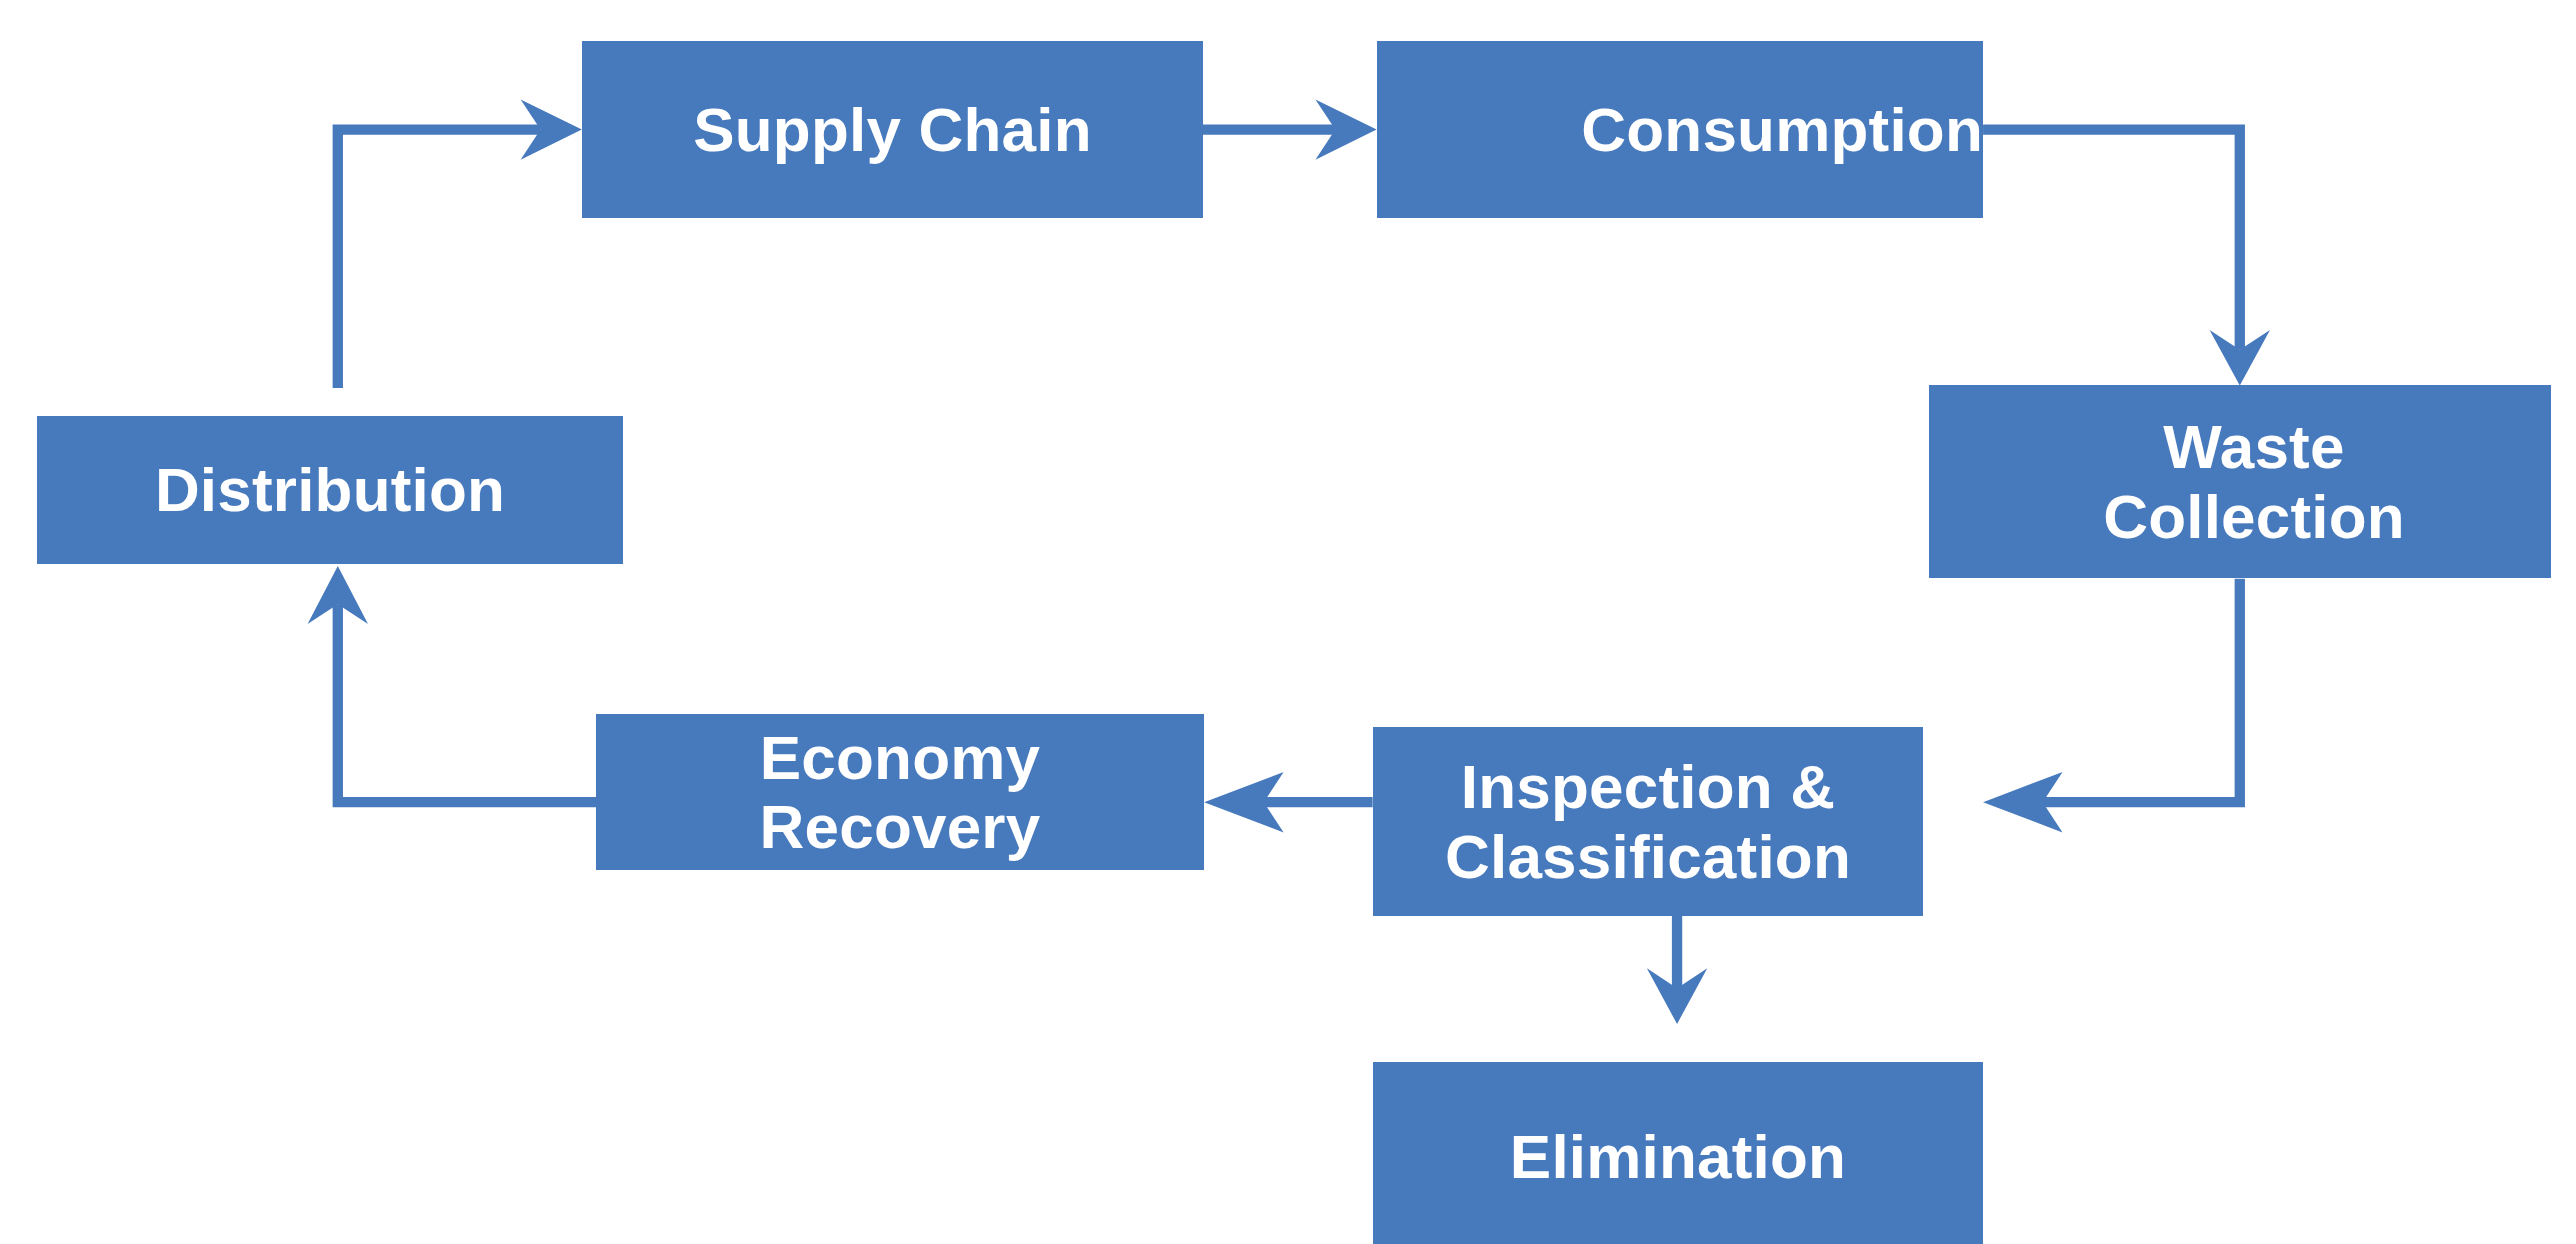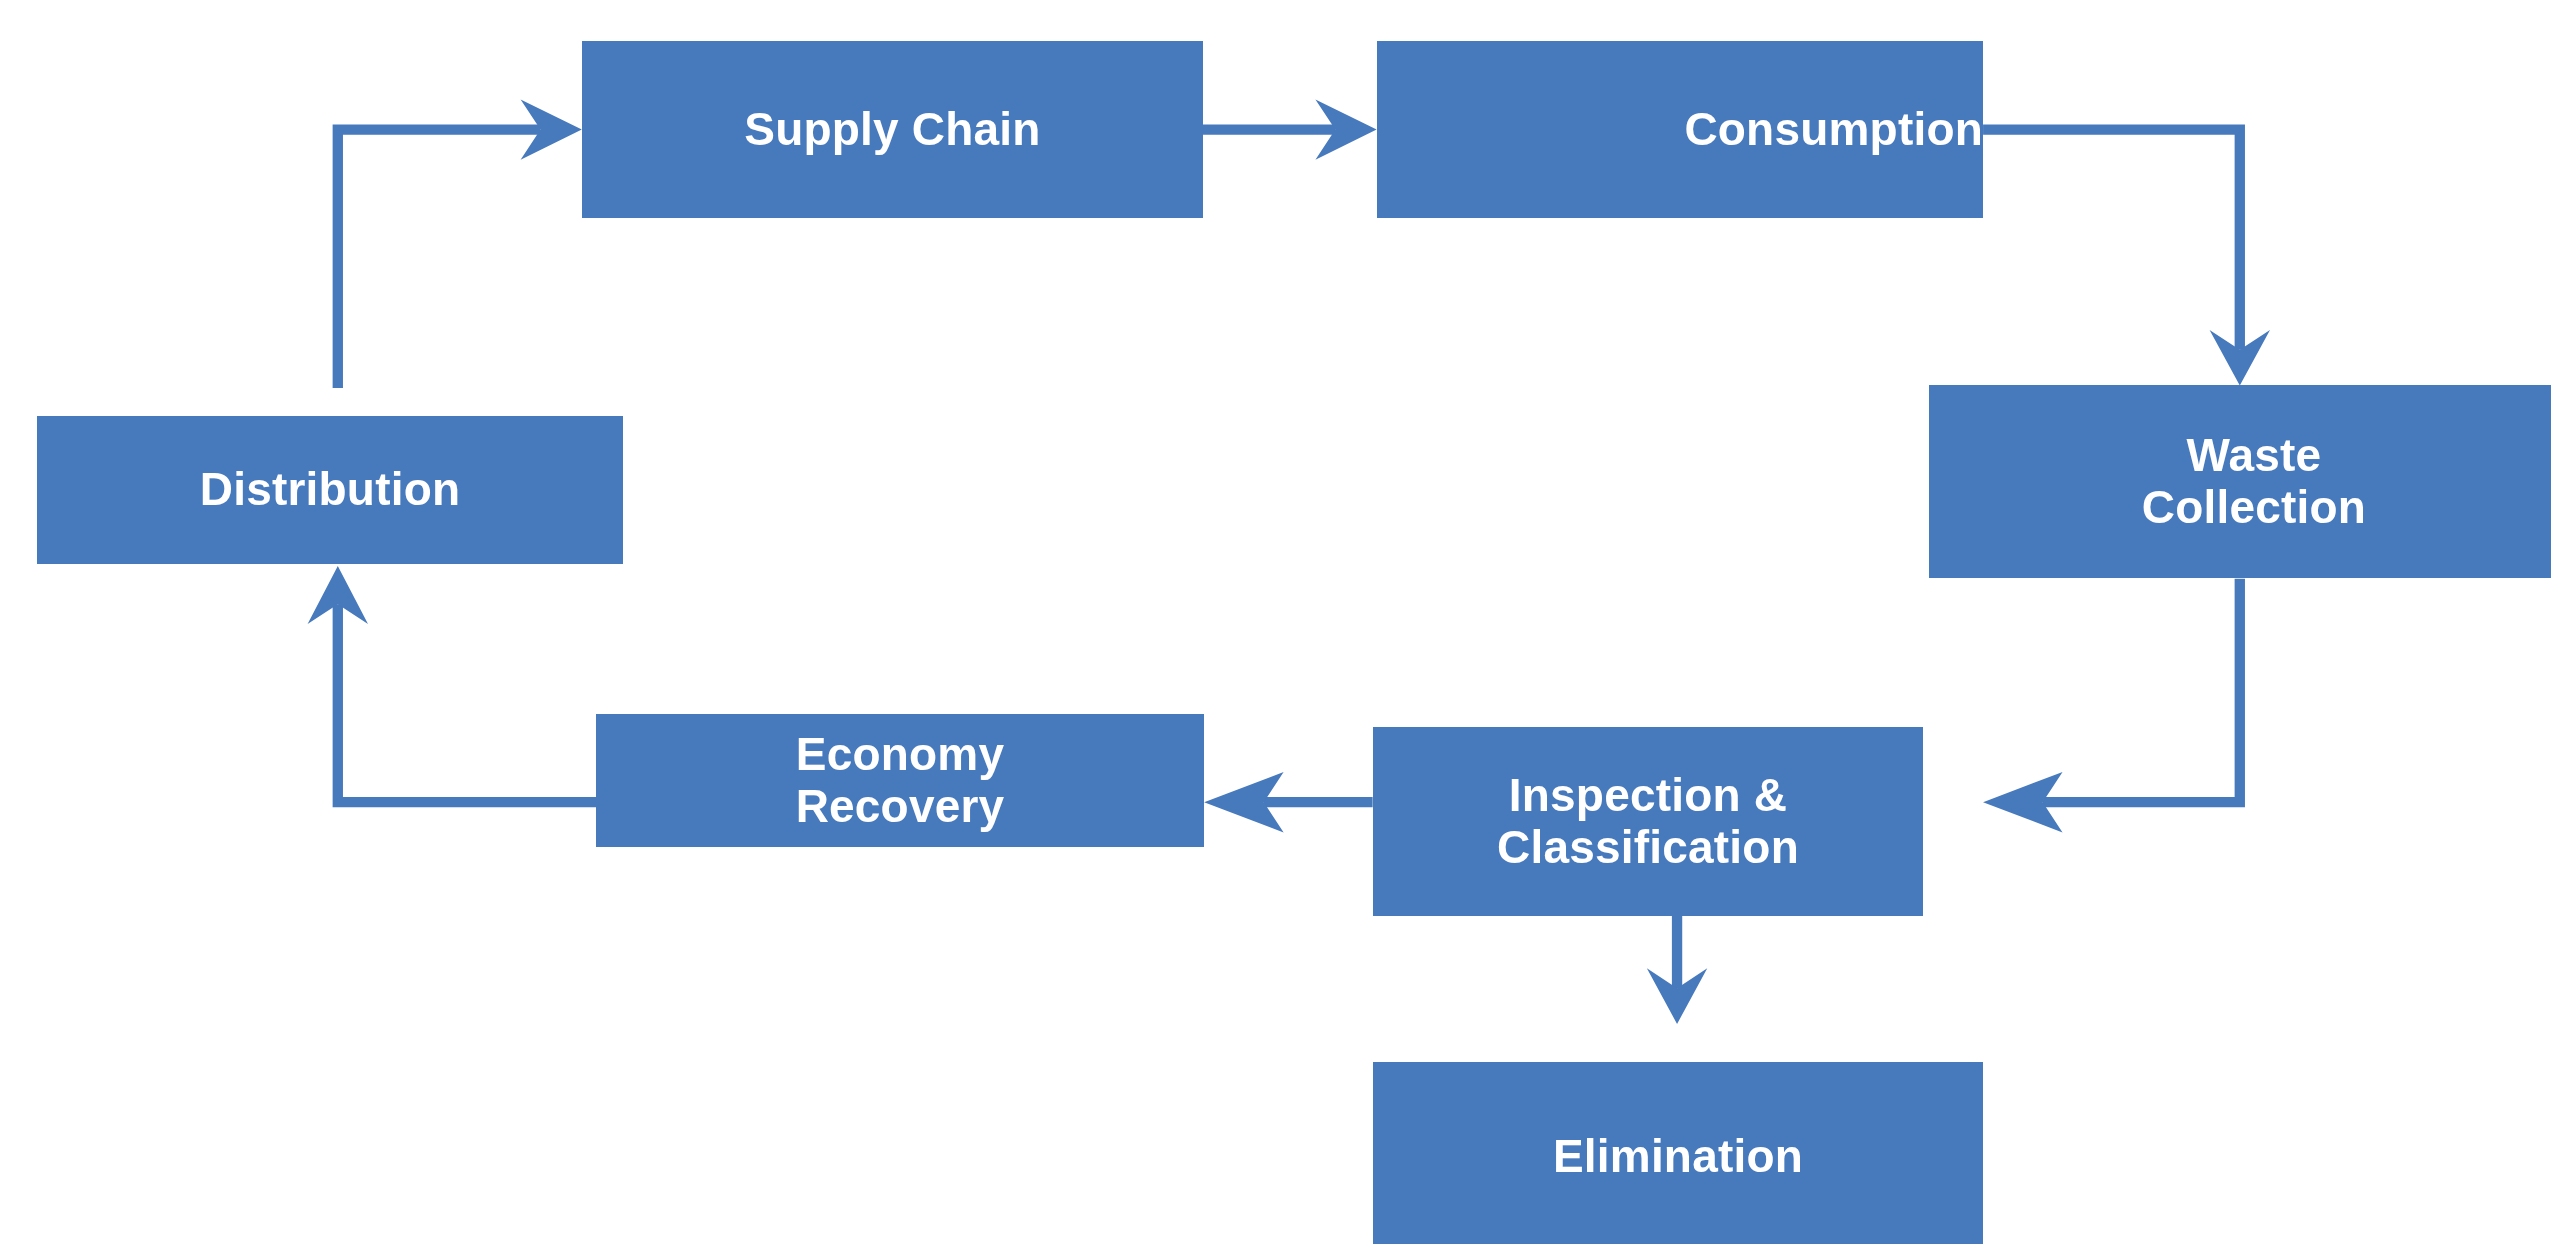--- a/index.html
+++ b/index.html
@@ -14,21 +14,21 @@
   }
   .node{
     position:absolute;
     box-sizing:border-box;
     display:flex;
     align-items:center;
     justify-content:center;
     text-align:center;
     color:#ffffff;
     font-weight:bold;
-    font-size:46px;
+    font-size:62px;
     line-height:1.12;
     letter-spacing:0.2px;
     background:#4779BD;
     -webkit-font-smoothing:antialiased;
   }
   .node span{display:block;white-space:pre-line;}
   svg.edges{
     position:absolute;
     left:0;top:0;
     width:2576px;
@@ -89,21 +89,21 @@
 
   <div class="node" style="left:1929px;top:385px;width:622px;height:193px;padding-left:28px;">
     <span>Waste
 Collection</span>
   </div>
 
   <div class="node" style="left:37px;top:400px;width:586px;height:148px;margin-top:16px;">
     <span>Distribution</span>
   </div>
 
-  <div class="node" style="left:596px;top:714px;width:608px;height:133px;">
+  <div class="node" style="left:596px;top:714px;width:608px;height:156px;">
     <span>Economy
 Recovery</span>
   </div>
 
   <div class="node" style="left:1373px;top:727px;width:550px;height:189px;">
     <span>Inspection &amp;
 Classification</span>
   </div>
 
   <div class="node" style="left:1373px;top:1024px;width:610px;height:189px;margin-top:38px;">

